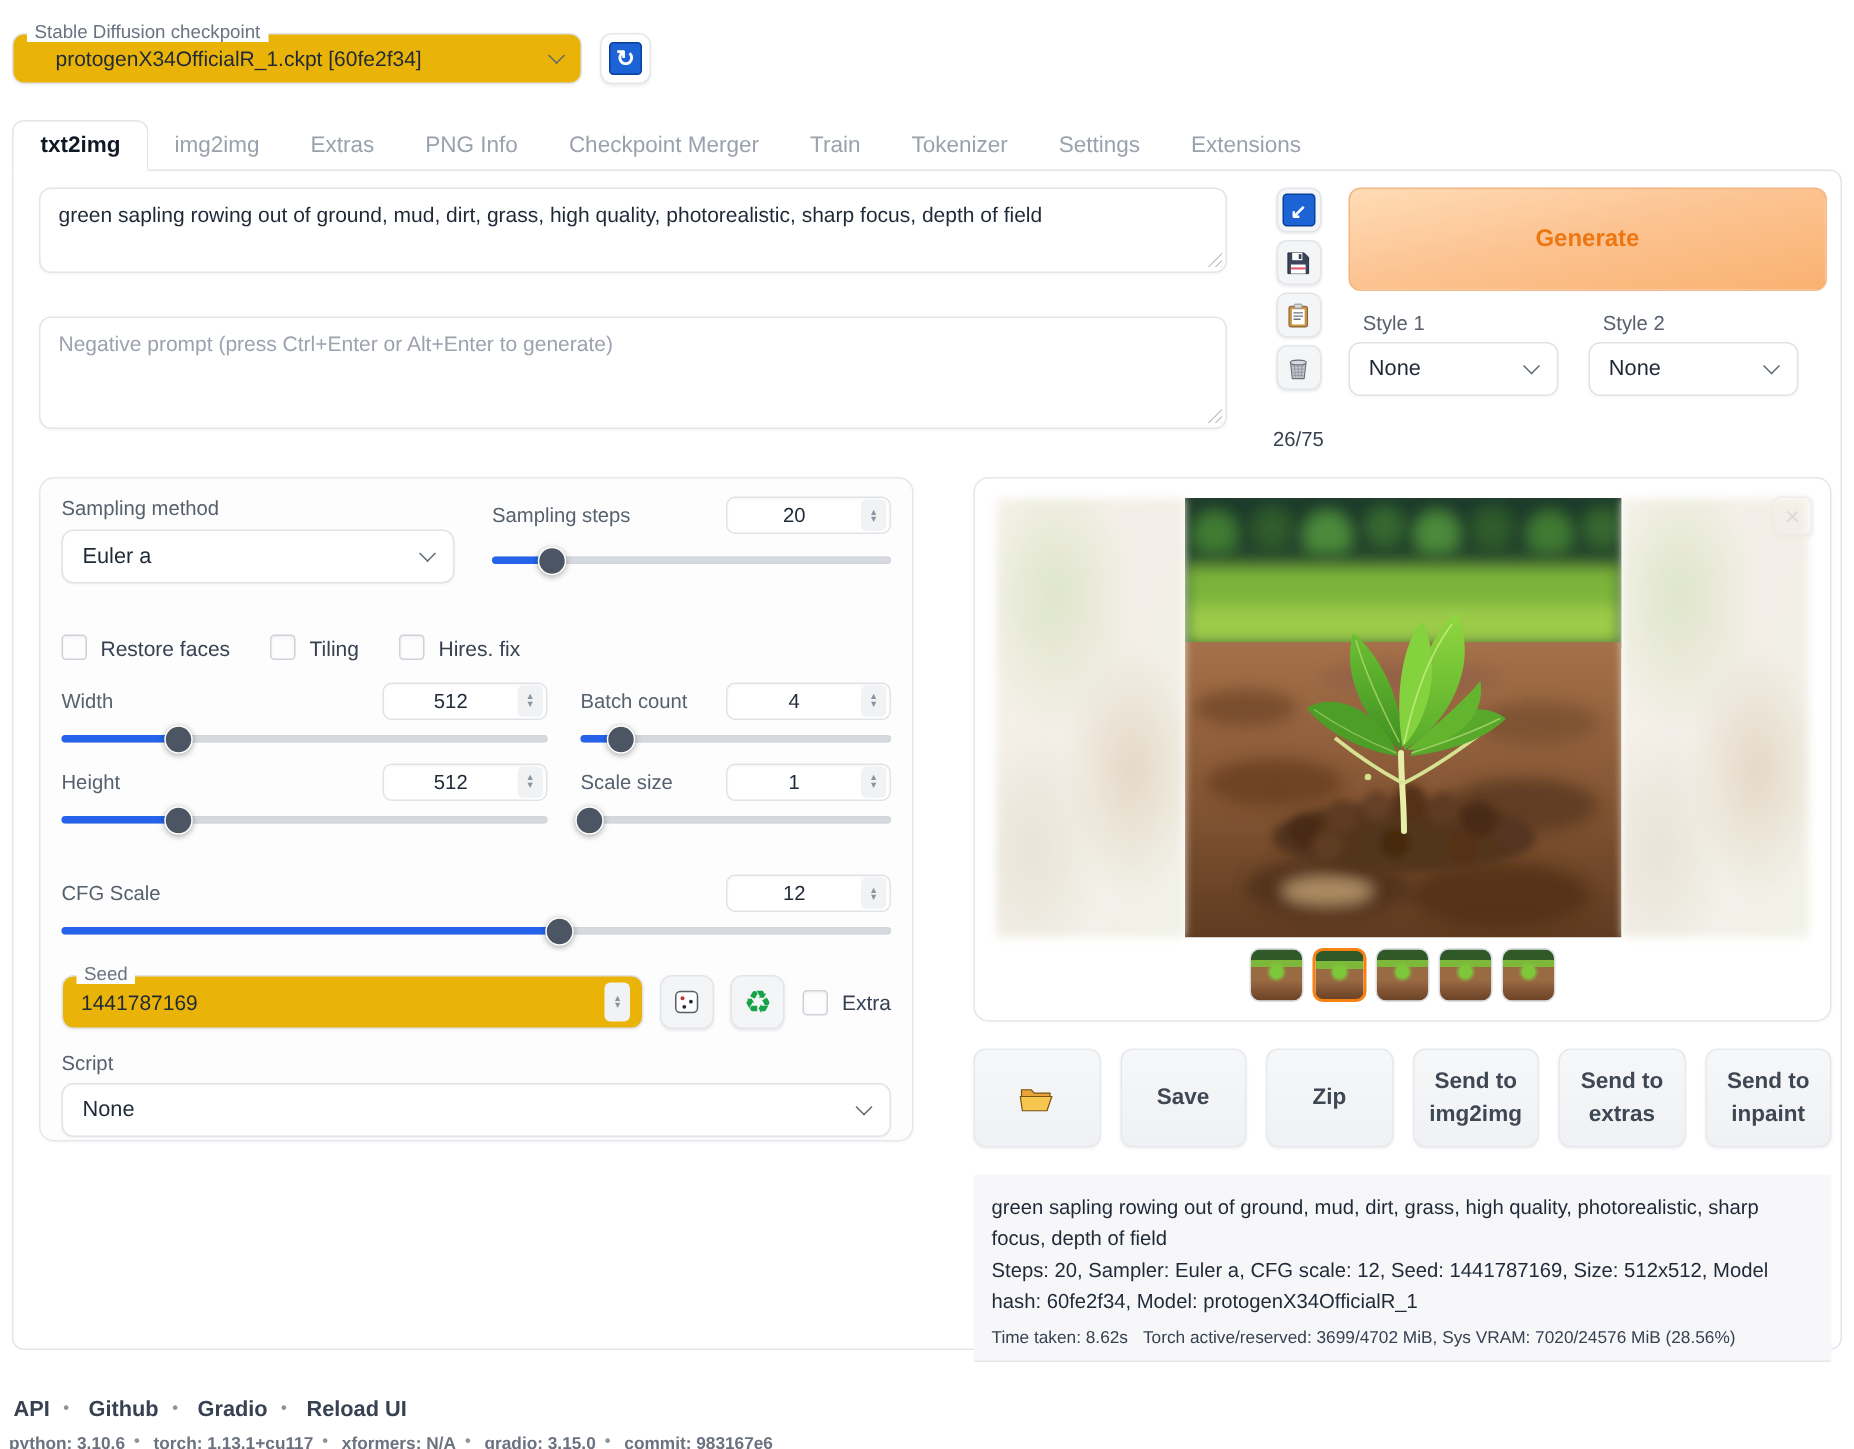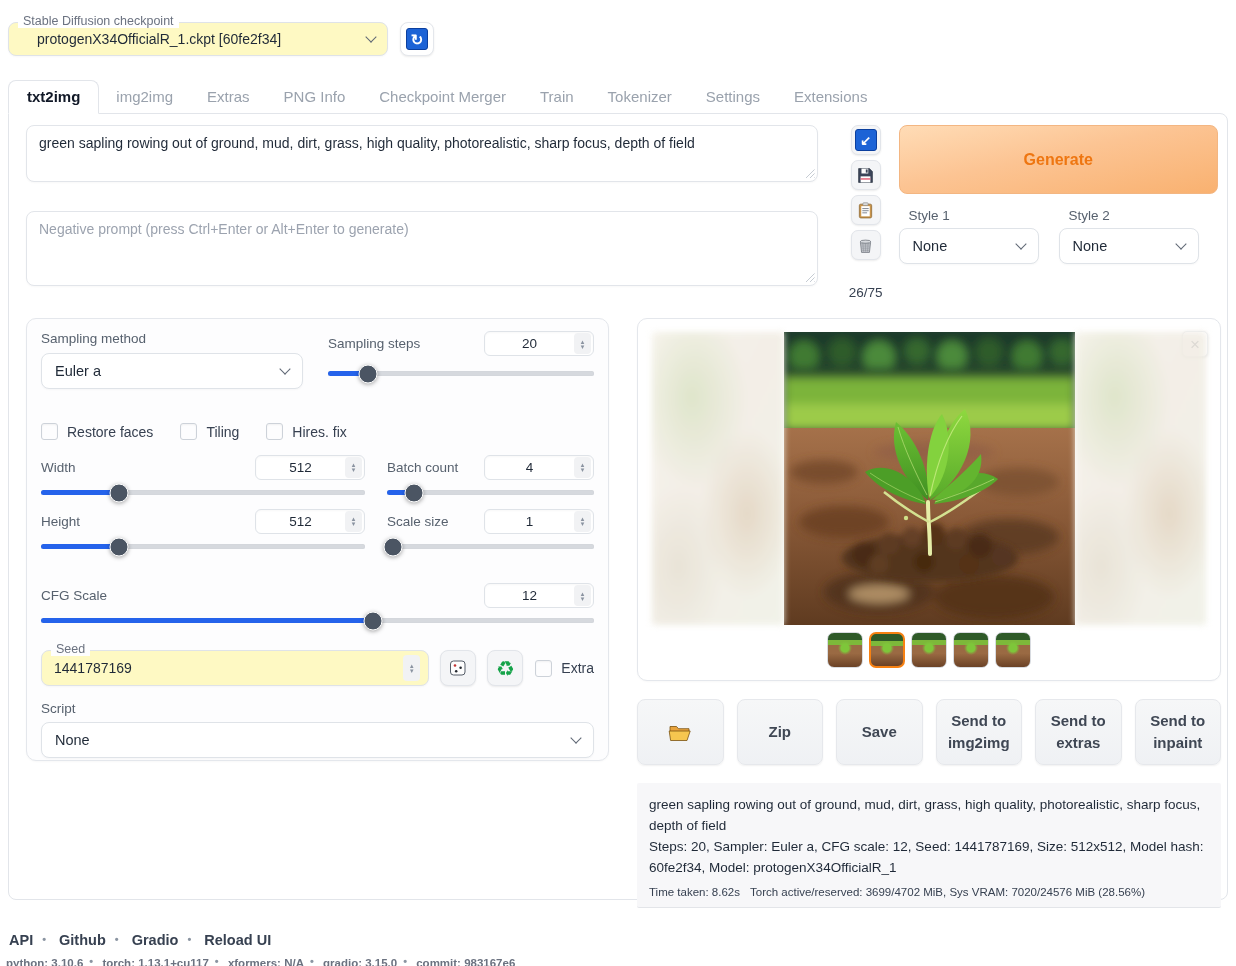--- a/index.html
+++ b/index.html
@@ -1,21 +1,21 @@
 <!DOCTYPE html>
 <html><head>
 <meta charset="utf-8">
 <style>
   * { margin:0; padding:0; box-sizing:border-box; }
   body { background:#fff; font-family:"Liberation Sans", sans-serif; color:#374151; }
   .page { position:relative; width:1236px; height:966px; background:#fff; overflow:hidden; }
 
   
   .ckpt-row { display:flex; align-items:flex-start; padding:22px 0 0 8px; gap:12px; }
-  .fieldbox { position:relative; border:1px solid #dfe3e8; border-radius:8px; background:#fef9c3; box-shadow:0 1px 2px rgba(0,0,0,.03); }
+  .fieldbox { position:relative; border:1px solid #dfe3e8; border-radius:8px; background:#eab308; box-shadow:0 1px 2px rgba(0,0,0,.03); }
   .floatlabel { position:absolute; top:-9px; left:9px; background:#fff; padding:0 5px; font-size:12.5px; color:#6b7280; white-space:nowrap; }
   .ckpt-box { width:380px; height:34px; display:flex; align-items:center; padding:0 12px; }
   .ckpt-box .val { font-size:14px; color:#1f2937;padding-left:16px; }
   .chev { margin-left:auto; width:8px; height:8px; border-right:1.7px solid #5f6875; border-bottom:1.7px solid #5f6875; transform:rotate(45deg); margin-top:-4px; flex:none; }
   .iconbtn { width:34px; height:34px; border:1px solid #e4e7ec; border-radius:8px; background:#fff; box-shadow:0 1px 2px rgba(0,0,0,.08); display:flex; align-items:center; justify-content:center; cursor:pointer; }
   .refresh-glyph { width:22px; height:22px; background:#1c63d6; border:1px solid #0b3f9e; border-radius:3px; color:#fff; font-size:15px; font-weight:bold; display:flex; align-items:center; justify-content:center; line-height:1; }
 
   
   .tabbar { display:flex; align-items:flex-end; margin:24px 0 0 8px; height:33px; position:relative; z-index:2; }
   .tab { padding:0 17px; line-height:32px; font-size:15px; color:#9aa2ad; cursor:pointer; white-space:nowrap; }
@@ -40,21 +40,21 @@
   .gen-col { width:320px; margin-left:18px; }
   .generate-btn { width:100%; height:69px; border:1px solid #f3b682; border-radius:8px; background:linear-gradient(to bottom right,#ffdcb6 0%,#fdc globalThis 0%,#fcc493 45%,#f9b170 100%); background:linear-gradient(to bottom right,#ffdcb6 0%,#fcc493 45%,#f9b170 100%); display:flex; align-items:center; justify-content:center; cursor:pointer; }
   .generate-btn span { color:#ee7611; font-size:16px; font-weight:700; }
   .styles-row { display:flex; margin-top:8px; }
   .style-group { width:140px; }
   .style-group + .style-group { margin-left:20px; }
   .style-label { font-size:13.5px; color:#57616e; margin:6px 0 5px 10px; }
   .select { height:36px; border:1px solid #dfe3e8; border-radius:8px; background:#fff; display:flex; align-items:center; padding:0 13px; font-size:14.5px; color:#1f2937; box-shadow:0 1px 2px rgba(0,0,0,.03); cursor:pointer; }
 
   
-  .row2 { display:flex; margin-top:18px; padding:0 6px 0 17px; gap:28px; }
+  .row2 { display:flex; margin-top:18px; padding:0 6px 0 17px; gap:40px; }
 
   
   .params { width:583px; height:443px; border:1px solid #e4e7ec; border-radius:10px; background:#fdfdfe; box-shadow:0 1px 2px rgba(0,0,0,.03); padding:12px 14px; }
   .lbl { font-size:13.5px; color:#57616e; }
   .rowA { display:flex; }
   .sampler-col { width:262px; }
   .sampler-col .select { margin-top:7px; }
   .steps-col { flex:1; margin-left:25px; }
   .num-line { display:flex; align-items:center; justify-content:space-between; }
   .numbox { width:110px; height:25px; border:1px solid #dfe3e8; border-radius:6px; background:#fff; display:flex; align-items:center; box-shadow:inset 0 1px 2px rgba(0,0,0,.03); }
@@ -488,24 +488,24 @@
         </div>
 
         <div class="outbtns">
           <div class="outbtn">
             <svg width="24" height="19" viewBox="0 0 24 19">
                 <path d="M2 3.5 h6.5 l2 2.2 H21 v3 H2 Z" fill="#e8a33d" stroke="#7a5210" stroke-width=".8"></path>
                 <path d="M1.2 8 h21 l-3.2 9.5 H2.6 Z" fill="#f6c64f" stroke="#7a5210" stroke-width=".8"></path>
               </svg>
           </div>
           <div class="outbtn">
+              <span>Save</span>
+            </div>
+          <div class="outbtn">
               <span>Zip</span>
-            </div>
-          <div class="outbtn">
-              <span>Save</span>
             </div>
           <div class="outbtn">
               <span>Send to img2img</span>
             </div>
           <div class="outbtn">
               <span>Send to extras</span>
             </div>
           <div class="outbtn">
               <span>Send to inpaint</span>
             </div>

